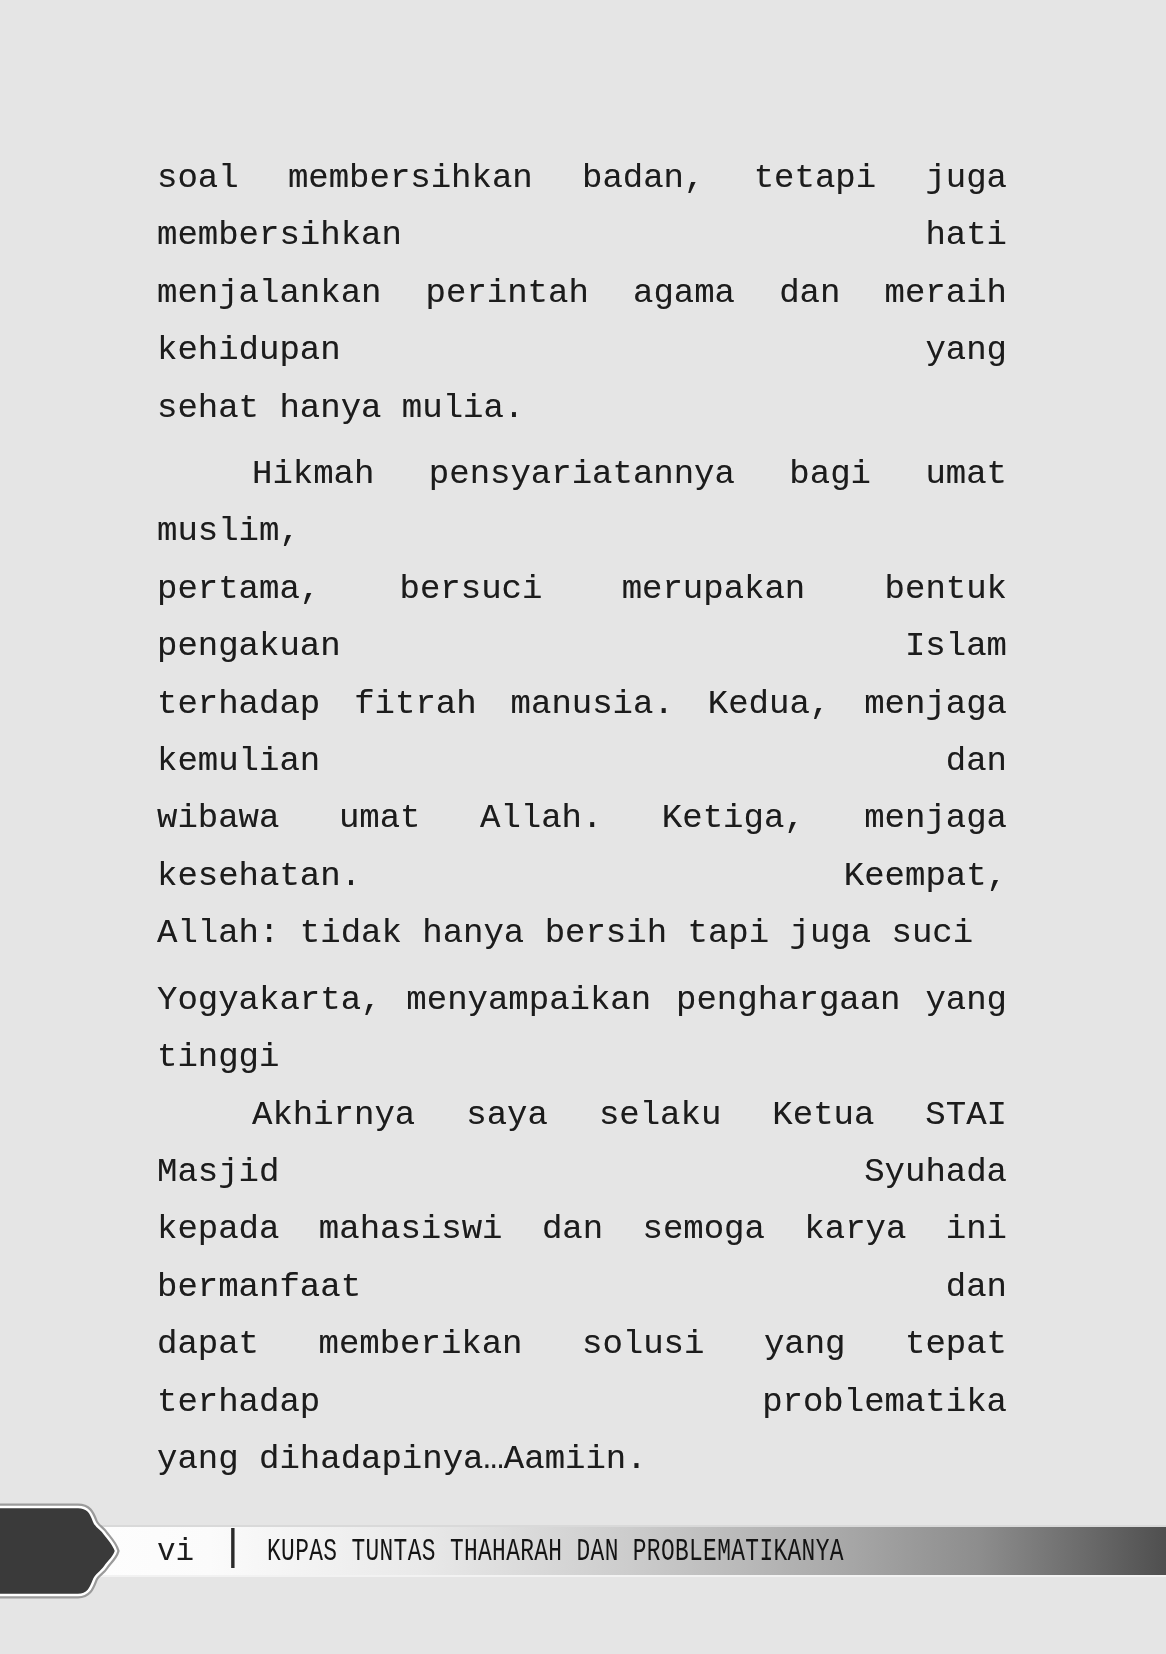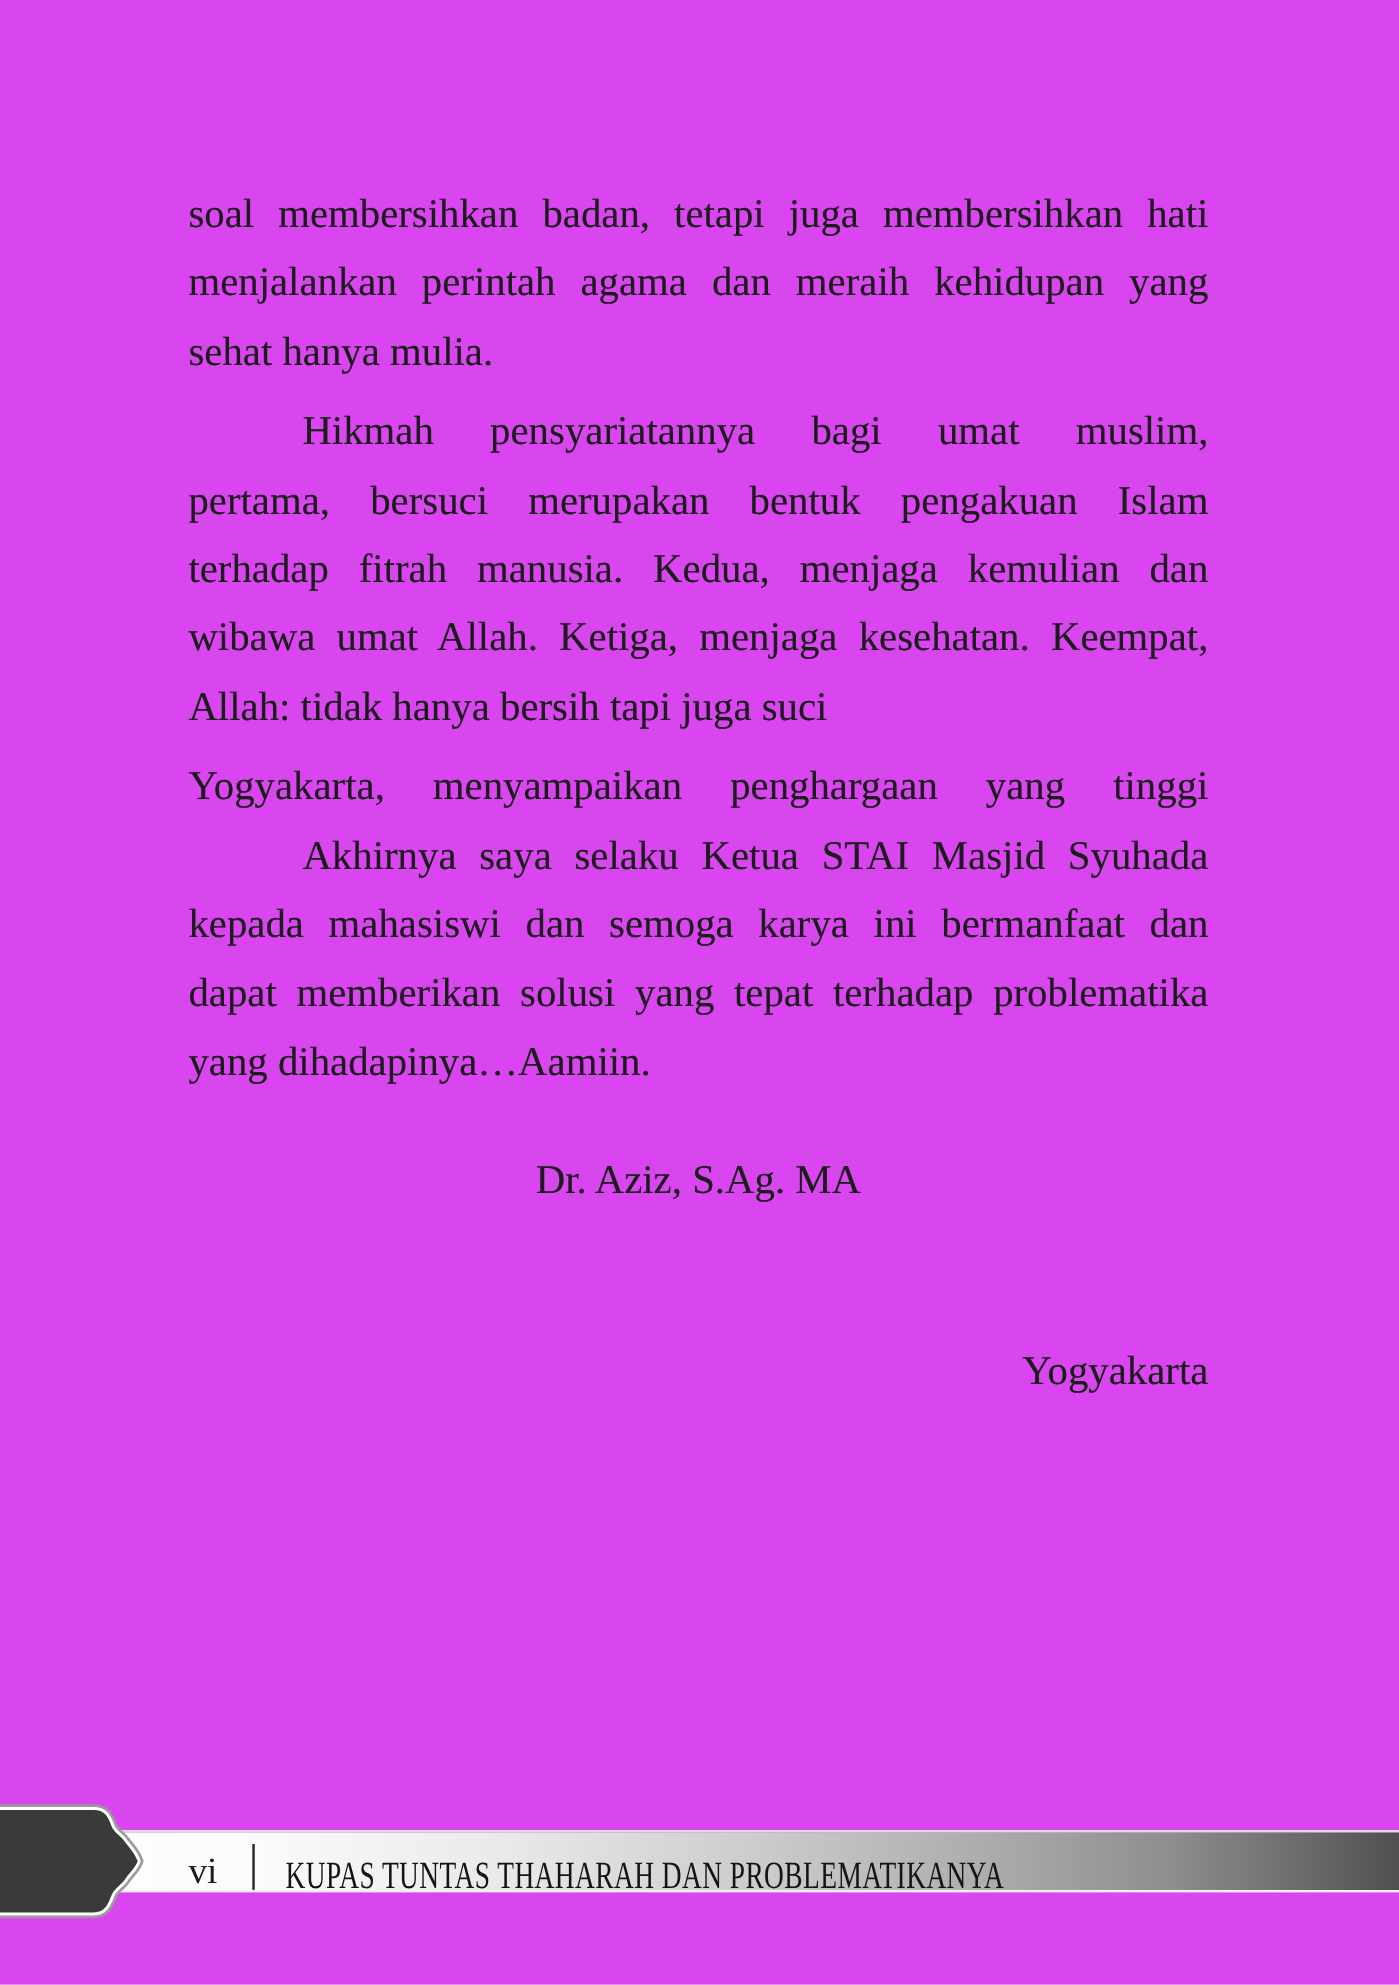--- a/index.html
+++ b/index.html
@@ -1,22 +1,22 @@
 <!DOCTYPE html>
 <html><head>
 <meta charset="utf-8">
 <style>
   html, body { margin: 0; padding: 0; background: #ffffff; }
   .page {
     position: relative;
     width: 1166px;
     height: 1654px;
-    background: #d946ef;
+    background: #e5e5e5;
     overflow: hidden;
-    font-family: Liberation Serif, serif;
+    font-family: Liberation Mono, monospace;
     color: #1c1c1c;
   }
   
   .content {
     position: absolute;
     left: 157px;
     top: 150px;
     width: 850px;
     font-size: 34px;
     line-height: 57.4px;
@@ -60,21 +60,21 @@
     top: 1502px;
     width: 126px;
     height: 98px;
   }
   .footer-text {
     position: absolute;
     left: 157px;
     top: 1525px;
     height: 52px;
     display: flex;
-    align-items: flex-end;
+    align-items: center;
     white-space: nowrap;
   }
   .footer-page-num {
     font-size: 31px;
     color: #1c1c1c;
   }
   .footer-sep {
     font-size: 42px;
     font-weight: 400;
     color: #2a2a2a;

